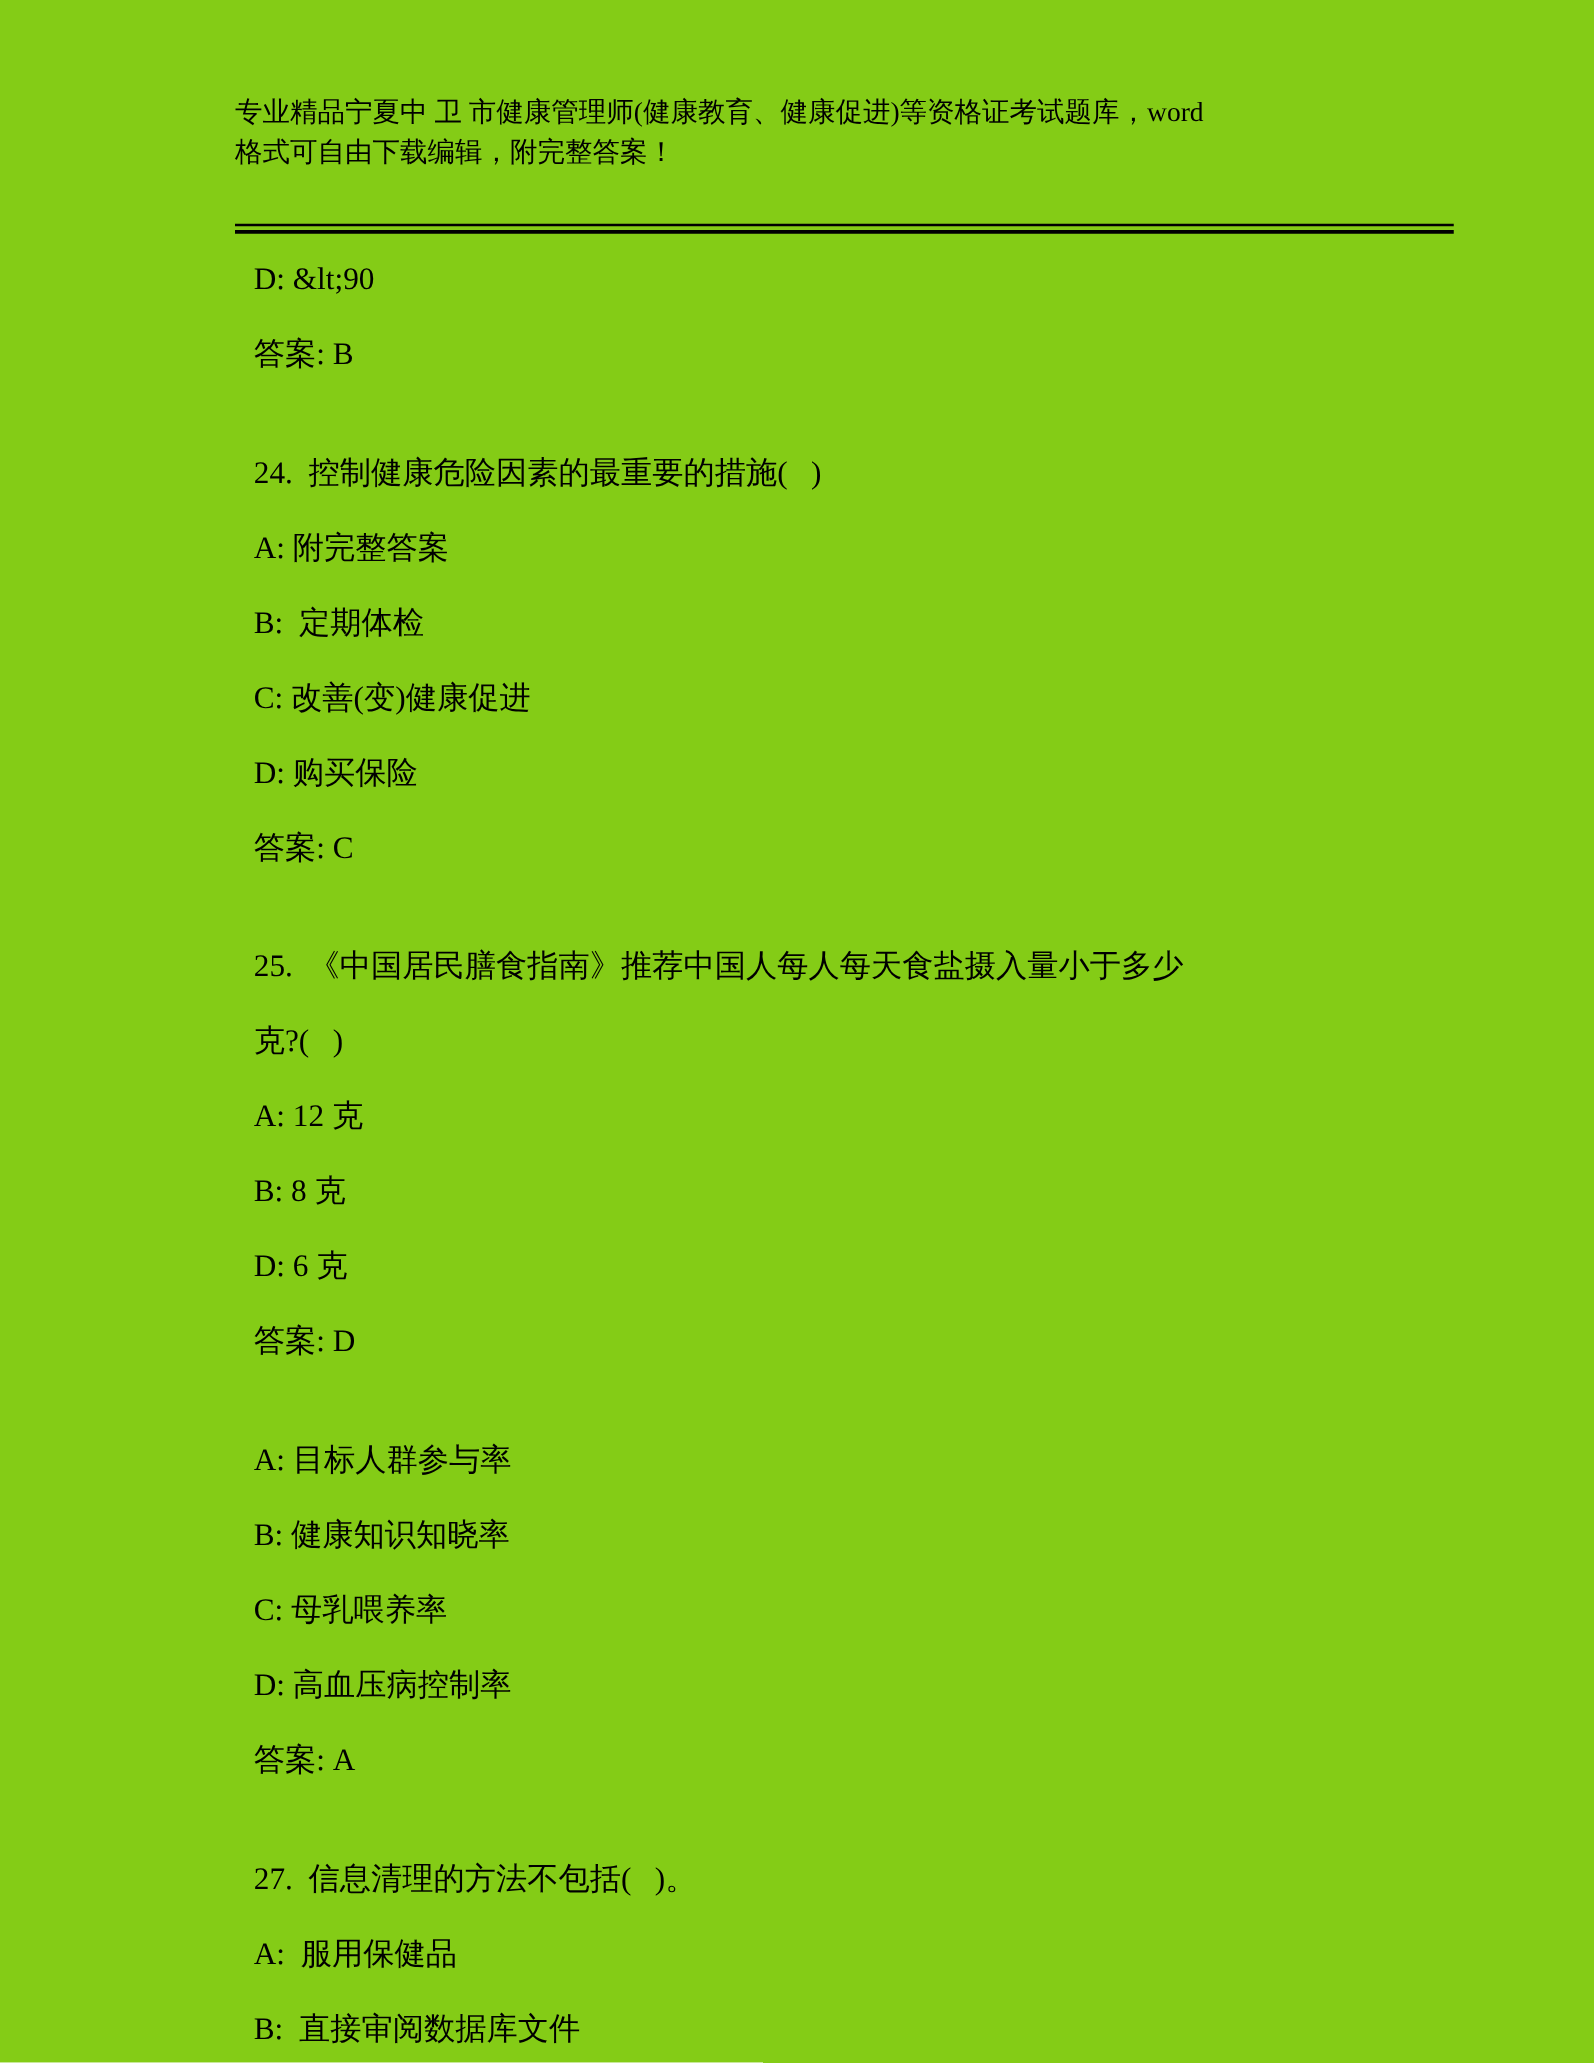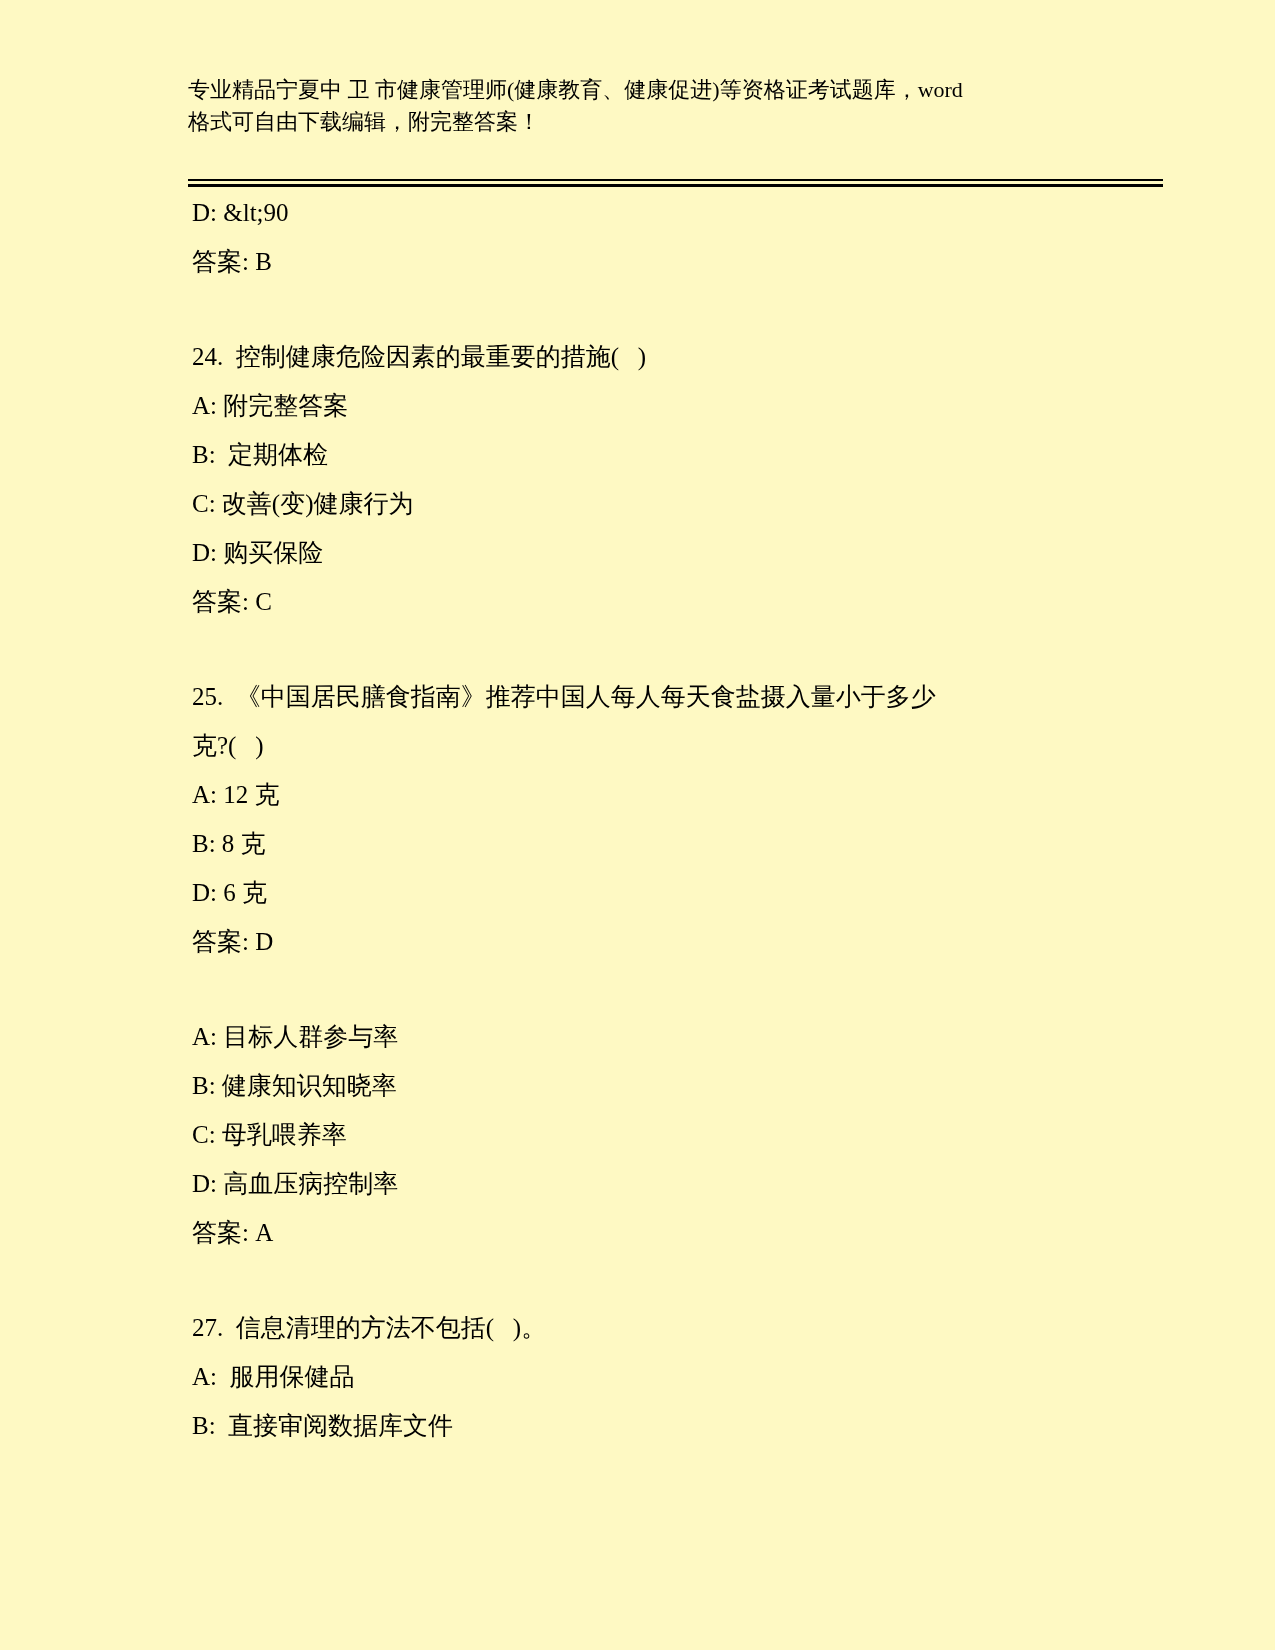--- a/index.html
+++ b/index.html
@@ -4,21 +4,21 @@
 <style>
   html, body {
     margin: 0;
     padding: 0;
     background: #ffffff;
   }
   .page {
     position: relative;
     width: 1275px;
     height: 1650px;
-    background: #fef9c3;
+    background: #84cc16;
     color: #000000;
     font-family: "Liberation Serif", "DejaVu Serif", serif;
     overflow: hidden;
   }
   .doc-header {
     position: absolute;
     left: 188px;
     top: 74px;
     width: 930px;
     font-size: 22px;
@@ -41,21 +41,21 @@
     position: absolute;
     left: 188px;
     top: 186px;
     width: 935px;
     font-size: 25px;
   }
   .question-block {
     margin: 0 0 50px 0;
   }
   .doc-line {
-    margin: 4px;
+    margin: 15px;
     line-height: 45px;
     white-space: pre-wrap;
   }
   .doc-line.bold {
     font-weight: normal;
   }
 </style>
 </head>
 <body>
 
@@ -67,21 +67,21 @@
   <div class="separator"></div>
   <main class="doc-body">
       <section class="question-block">
         <p class="doc-line">D: &amp;lt;90</p>
         <p class="doc-line bold">答案: B</p>
       </section>
       <section class="question-block">
         <p class="doc-line">24.  控制健康危险因素的最重要的措施(   )</p>
         <p class="doc-line">A: 附完整答案</p>
         <p class="doc-line">B:  定期体检</p>
-        <p class="doc-line">C: 改善(变)健康行为</p>
+        <p class="doc-line">C: 改善(变)健康促进</p>
         <p class="doc-line">D: 购买保险</p>
         <p class="doc-line bold">答案: C</p>
       </section>
       <section class="question-block">
         <p class="doc-line">25.  《中国居民膳食指南》推荐中国人每人每天食盐摄入量小于多少</p>
         <p class="doc-line">克?(   )</p>
         <p class="doc-line">A: 12 克</p>
         <p class="doc-line">B: 8 克</p>
         <p class="doc-line">D: 6 克</p>
         <p class="doc-line bold">答案: D</p>

